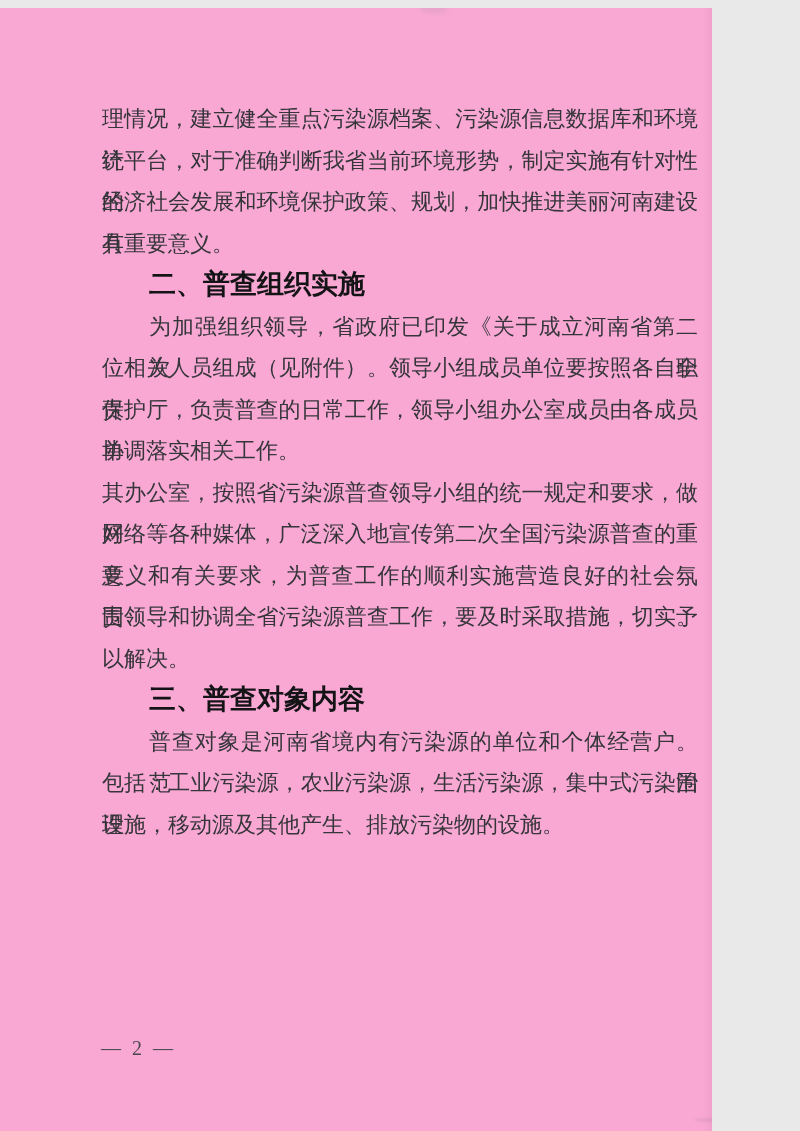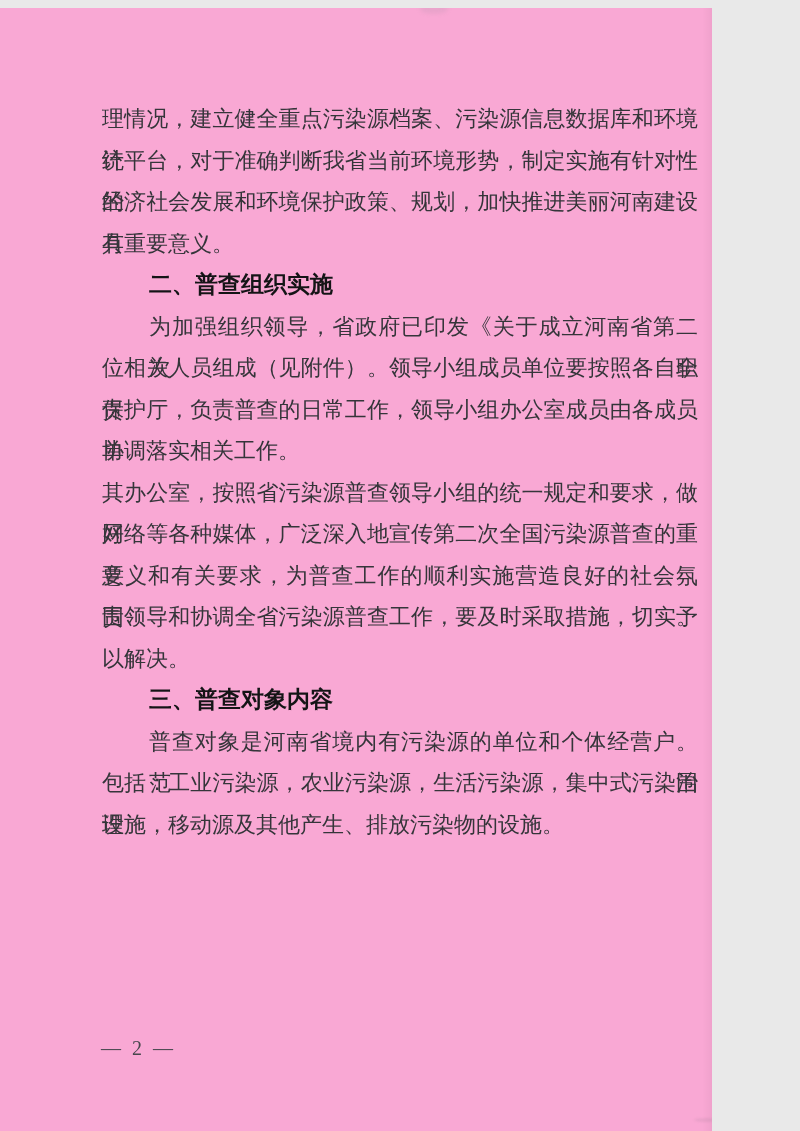--- a/index.html
+++ b/index.html
@@ -67,21 +67,21 @@
   }
   .line.end {
     text-align: left;
   }
   .line.indent {
     padding-left: 47px;
   }
   .line.heading {
     font-family: "Liberation Sans", "DejaVu Sans", sans-serif;
     font-weight: 700;
-    font-size: 23px;
+    font-size: 27px;
     color: #141416;
     padding-left: 47px;
   }
   .footer {
     position: absolute;
     left: 101px;
     top: 1029px;
     font-size: 20px;
     color: #47474d;
     letter-spacing: 3px;

